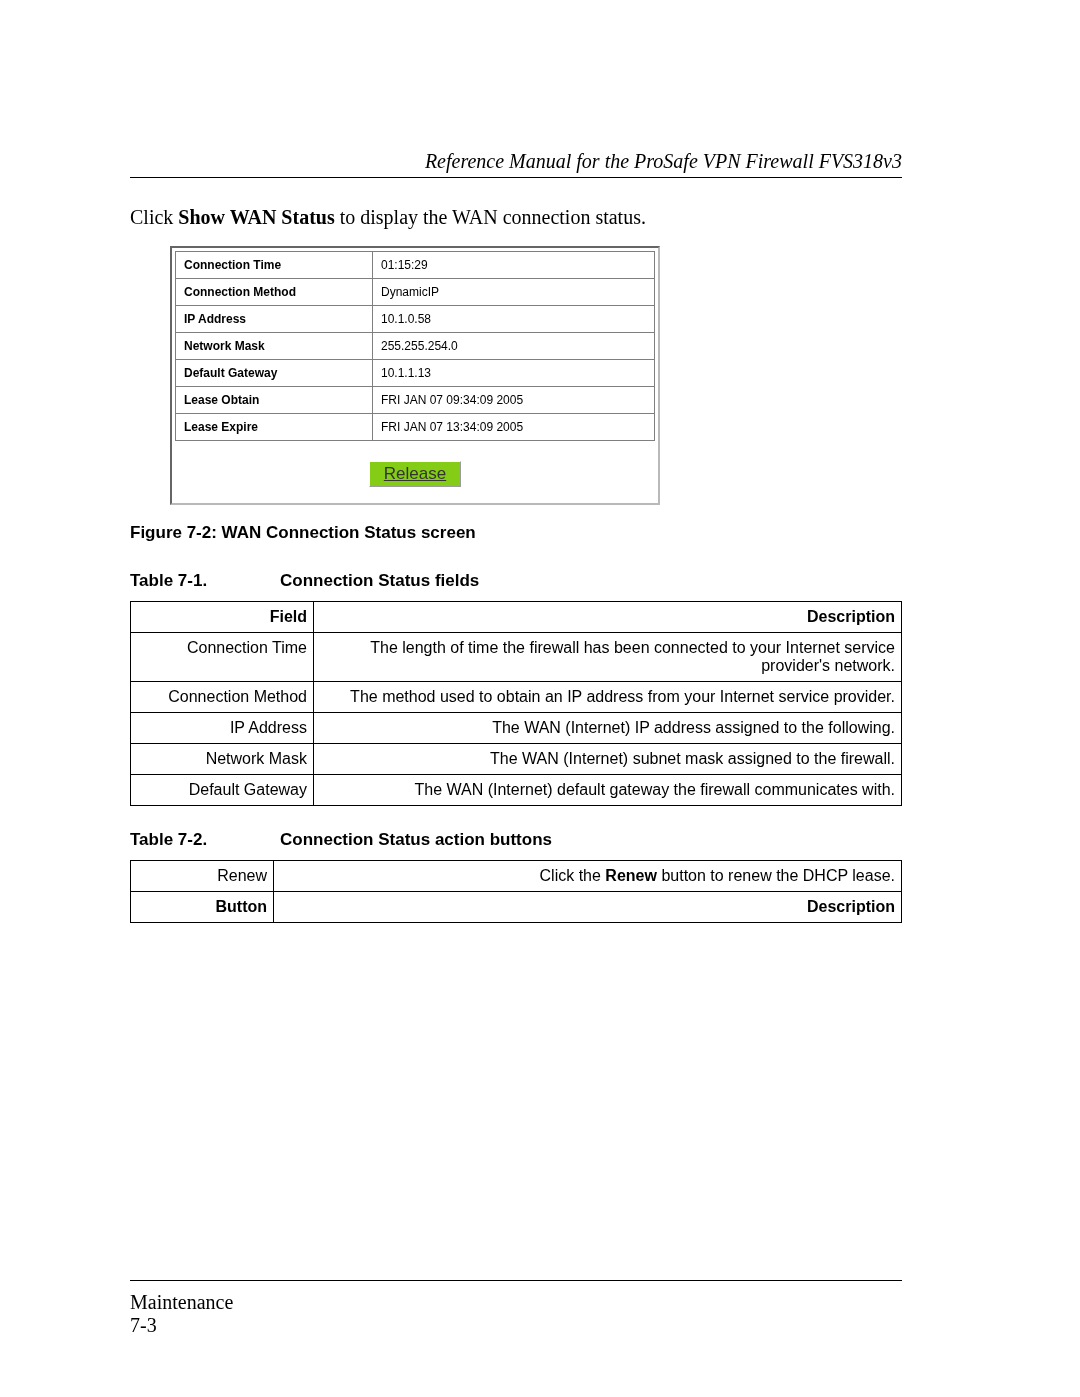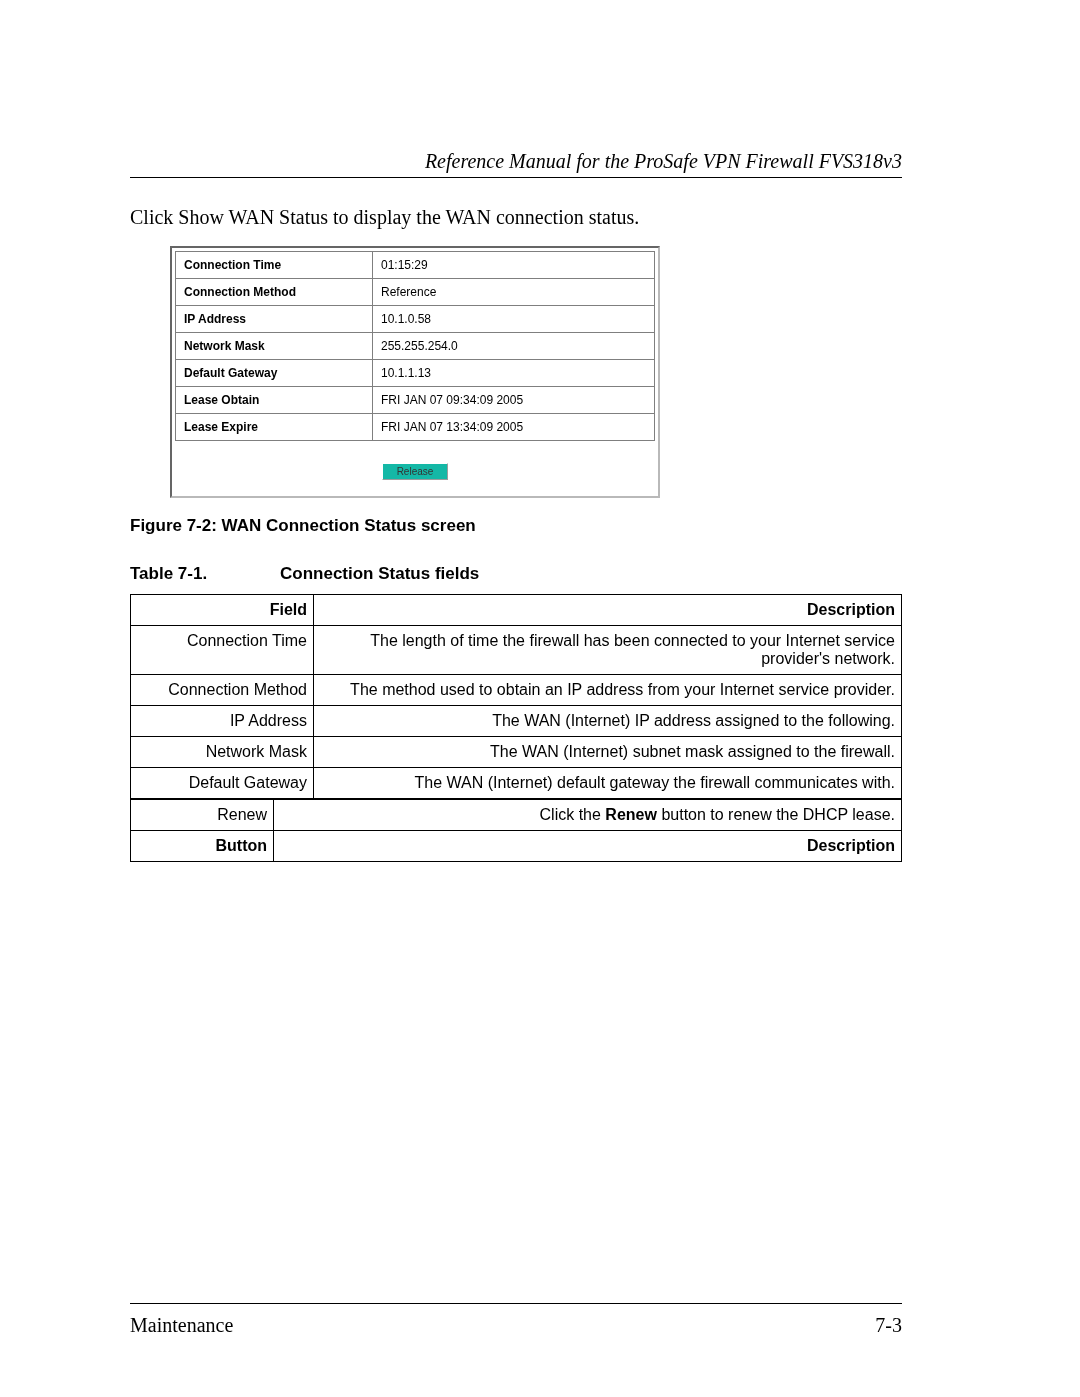--- a/index.html
+++ b/index.html
@@ -31,21 +31,21 @@
   hr.bottomrule {
     border: none;
     border-top: 1.5px solid #000;
     margin: 0 0 10px 0;
   }
   .body-text {
     font-size: 20px;
     margin: 0 0 16px 0;
     line-height: 1.3;
   }
-  .body-text .bold { font-weight: normal; }
+  .body-text .bold { font-weight: bold; }
   .link { color: #0018b8; }
 
   
   .wan-panel {
     width: 480px;
     margin: 10px 0 14px 40px;
     border: 2px inset #b9b9b9;
     background: #fff;
     padding: 3px 3px 16px 3px;
     font-family: Arial, Helvetica, sans-serif;
@@ -65,27 +65,28 @@
   .wan-table td.label {
     font-weight: bold;
     width: 180px;
   }
   .wan-button-row {
     text-align: center;
     padding-top: 20px;
   }
   .wan-button {
     font-family: Arial, Helvetica, sans-serif;
-    font-size: 10px;
-    background: #14b8a6;
+    font-size: 17px;
+    background: #84cc16;
     color: #333;
     border: 1px solid #9c9c9c;
     border-top-color: #fff;
     border-left-color: #fff;
     padding: 2px 14px;
+    text-decoration: underline;
   }
 
   .caption {
     font-family: Arial, Helvetica, sans-serif;
     font-weight: bold;
     font-size: 17px;
     margin: 18px 0 28px 0;
   }
   .table-caption {
     font-family: Arial, Helvetica, sans-serif;
@@ -118,20 +119,21 @@
     position: absolute;
     left: 130px;
     right: 130px;
     bottom: 60px;
   }
   .footer-row {
     display: flex;
     justify-content: space-between;
     font-size: 20px;
     font-family: "Times New Roman", Times, serif;
+    flex-direction: column;
   }
   .footer-date {
     text-align: center;
     font-style: italic;
     font-size: 18px;
     margin-top: 10px;
   }
 </style>
 </head>
 <body>
@@ -147,21 +149,21 @@
 
   <div class="wan-panel">
     <table class="wan-table">
       <tbody>
           <tr>
             <td class="label">Connection Time</td>
             <td>01:15:29</td>
           </tr>
       <tr>
             <td class="label">Connection Method</td>
-            <td>Reference</td>
+            <td>DynamicIP</td>
           </tr>
       <tr>
             <td class="label">IP Address</td>
             <td>10.1.0.58</td>
           </tr>
       <tr>
             <td class="label">Network Mask</td>
             <td>255.255.254.0</td>
           </tr>
       <tr>
@@ -213,20 +215,23 @@
           <td>The WAN (Internet) subnet mask assigned to the firewall.</td>
         </tr>
     <tr>
           <td class="c1">Default Gateway</td>
           <td>The WAN (Internet) default gateway the firewall communicates with.</td>
         </tr>
   </tbody>
     </table>
 
 
+  <div class="table-caption">
+    <span class="tnum">Table 7-2.</span><span>Connection Status action buttons</span>
+  </div>
 
   <table class="desc t2">
     <tbody>
         <tr>
       <td class="c1">Renew</td>
       <td>
         <span>Click the </span><span style="font-weight:bold;">Renew</span><span> button to renew the DHCP lease.</span>
       </td>
     </tr>
     <tr>

